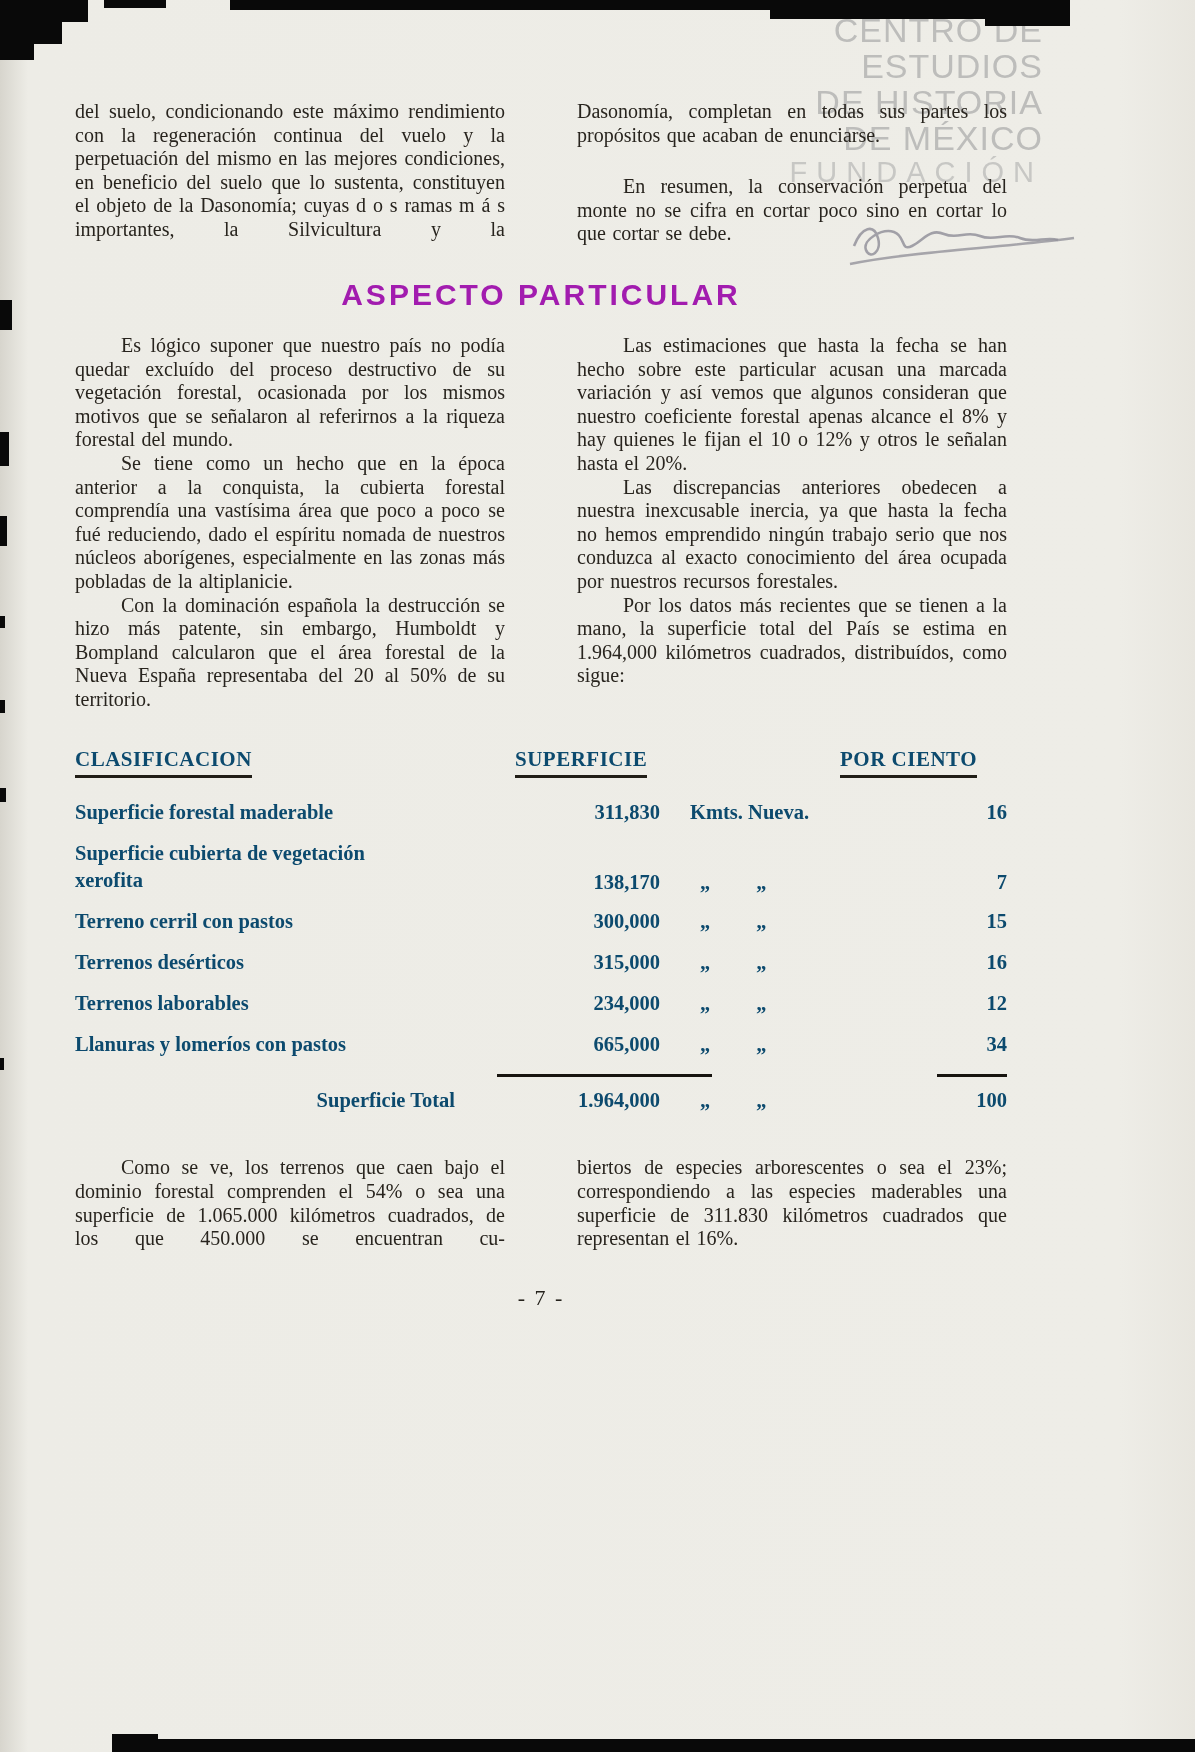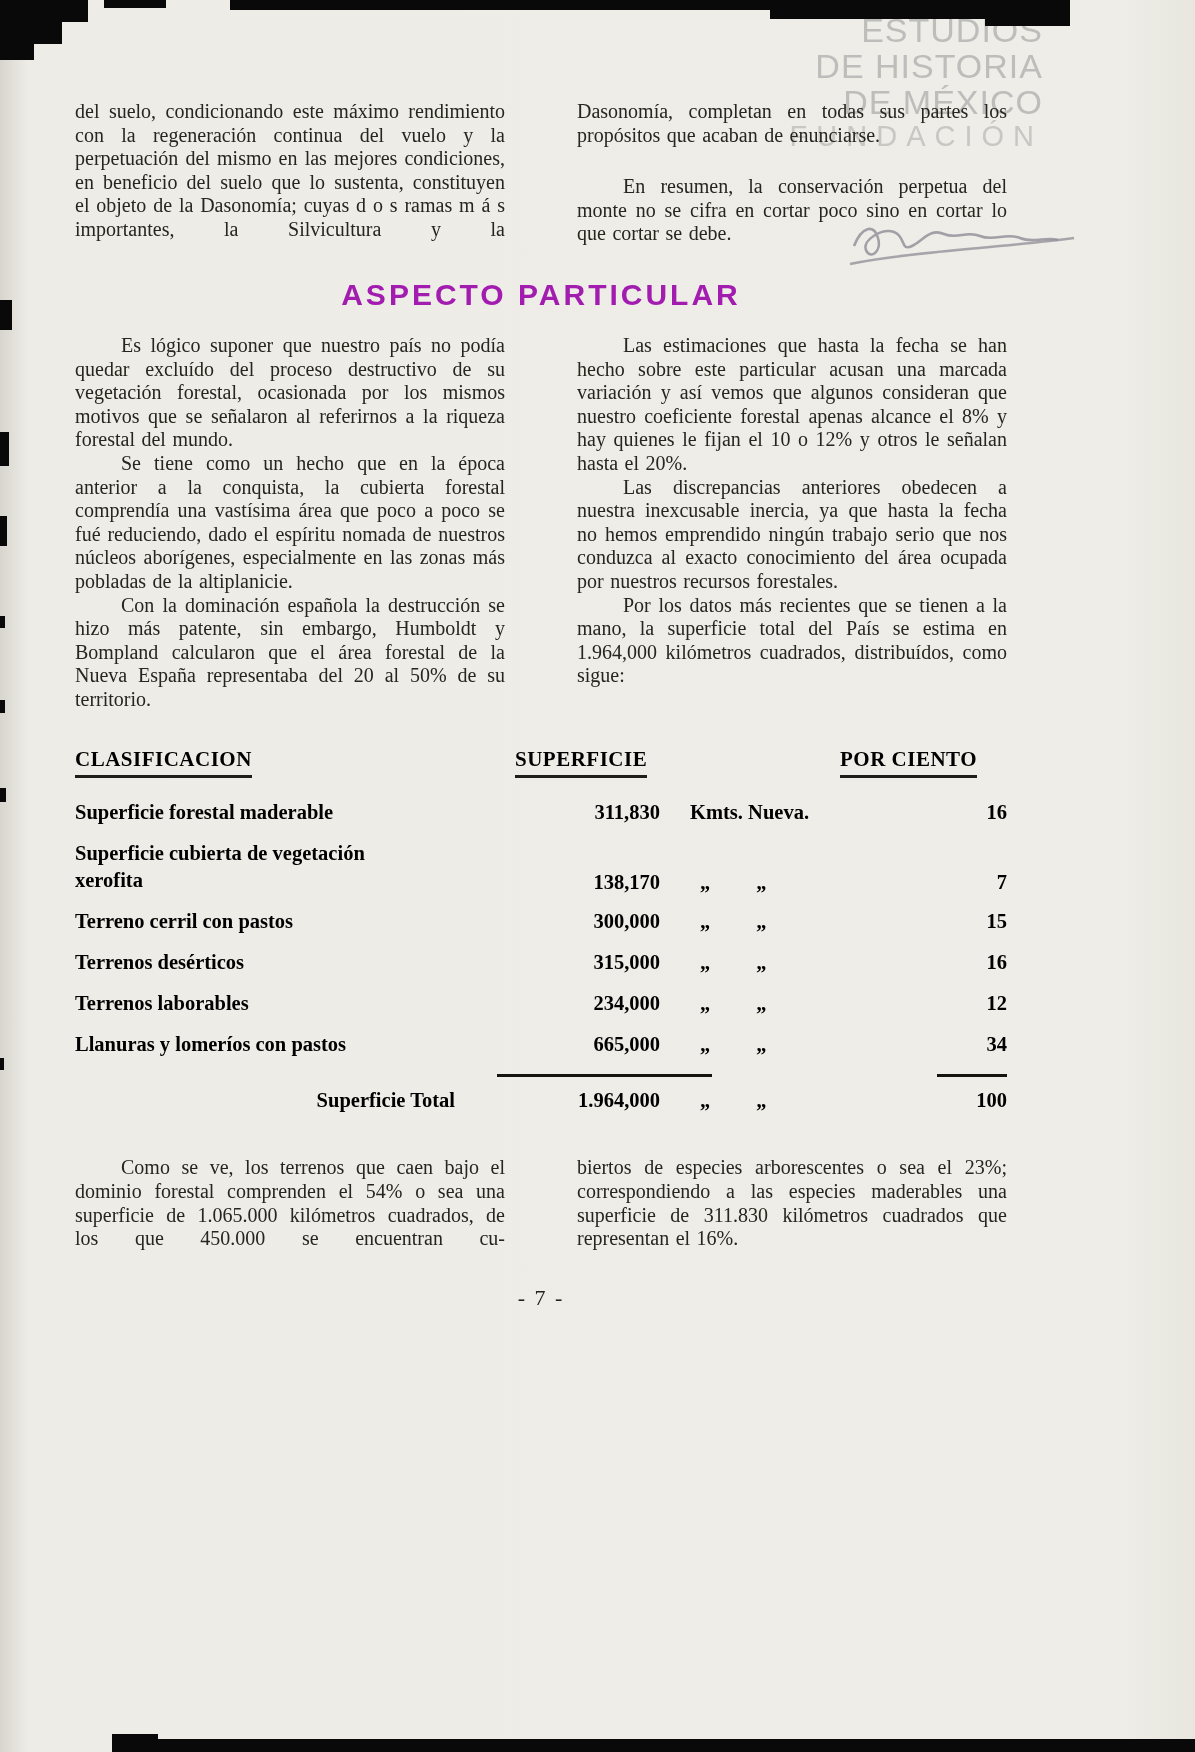--- a/index.html
+++ b/index.html
@@ -36,21 +36,21 @@
   .justify-last { text-align-last:justify; }
 
   .heading {
     margin-top:32px; text-align:center;
     font-family:"Liberation Sans", sans-serif; font-weight:bold;
     font-size:30px; letter-spacing:3px; color:#a21caf;
   }
   .main-cols { margin-top:22px; }
 
   
-  .table { margin-top:36px; font-weight:bold; color:#000000; }
+  .table { margin-top:36px; font-weight:bold; color:#0c4a6e; }
   .tgrid { display:grid; grid-template-columns:430px 155px 180px 1fr; align-items:baseline; }
   .thead { margin-bottom:27px; font-size:21px; }
   .th-u { border-bottom:3px solid #211e17; padding-bottom:4px; letter-spacing:0.5px; }
   .th-area-cell { grid-column:2 / 4; padding-left:10px; }
   .th-pct-cell { grid-column:4; text-align:left; }
   .trow { margin-bottom:14px; font-size:20.5px; }
   .t-label { line-height:27px; }
   .row2 { align-items:end; }
   .row2 .t-label { max-width:300px; }
   .t-area { text-align:right; }
@@ -81,20 +81,21 @@
 <div class="artifact" style="left:0;top:432px;width:9px;height:34px;"></div>
 <div class="artifact" style="left:0;top:516px;width:7px;height:30px;"></div>
 <div class="artifact" style="left:0;top:616px;width:5px;height:12px;"></div>
 <div class="artifact" style="left:0;top:700px;width:5px;height:13px;"></div>
 <div class="artifact" style="left:0;top:788px;width:6px;height:14px;"></div>
 <div class="artifact" style="left:0;top:1058px;width:4px;height:12px;"></div>
 <div class="artifact" style="left:112px;top:1739px;width:1083px;height:13px;"></div>
 <div class="artifact" style="left:112px;top:1734px;width:46px;height:8px;"></div>
 
 <div class="watermark">
+  <div class="wm-line">CENTRO DE</div>
   <div class="wm-line">ESTUDIOS</div>
   <div class="wm-line">DE HISTORIA</div>
   <div class="wm-line">DE MÉXICO</div>
   <div class="wm-foundation">FUNDACIÓN</div>
 </div>
 
 <svg class="scribble" width="230" height="70" viewBox="0 0 230 70">
   <path d="M6 38 C 14 18, 26 16, 30 30 C 34 44, 22 52, 18 42 C 14 32, 34 20, 46 24 C 58 28, 52 44, 64 38 C 76 32, 82 20, 96 26 C 110 32, 118 22, 132 28 C 146 34, 158 24, 172 30 C 186 36, 198 28, 210 32" stroke="#93929b" stroke-width="2.6" fill="none" opacity="0.85"></path>
   <path d="M2 56 C 60 44, 150 40, 226 30" stroke="#93929b" stroke-width="2.4" fill="none" opacity="0.8"></path>
 </svg>

